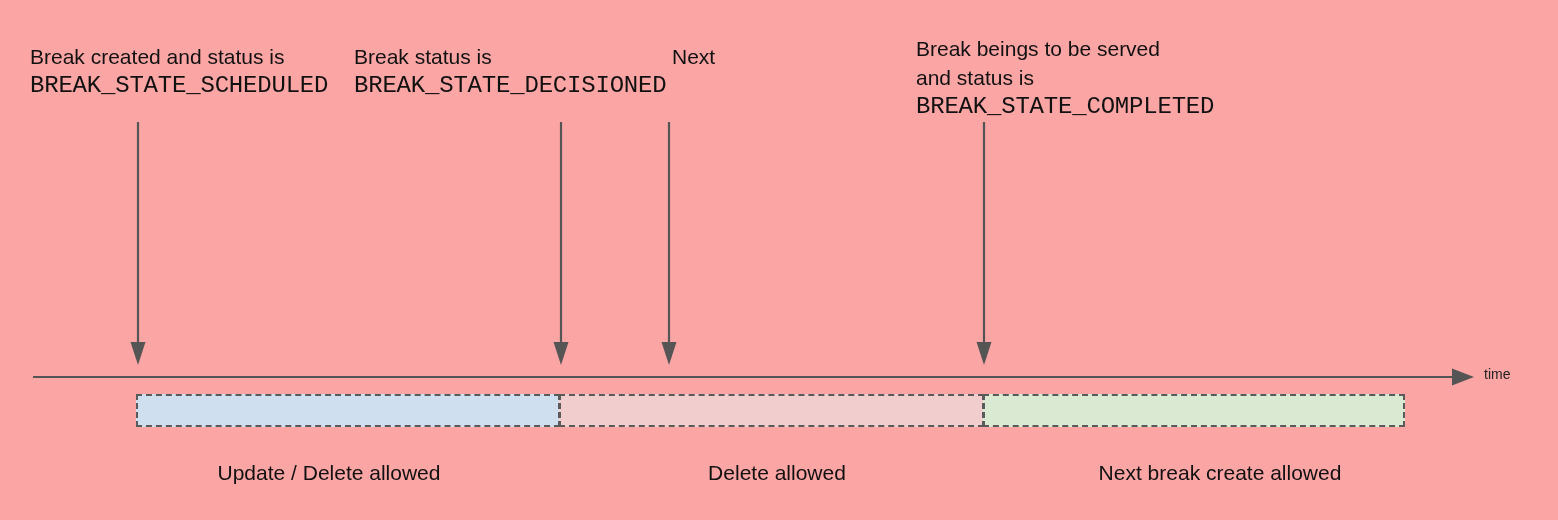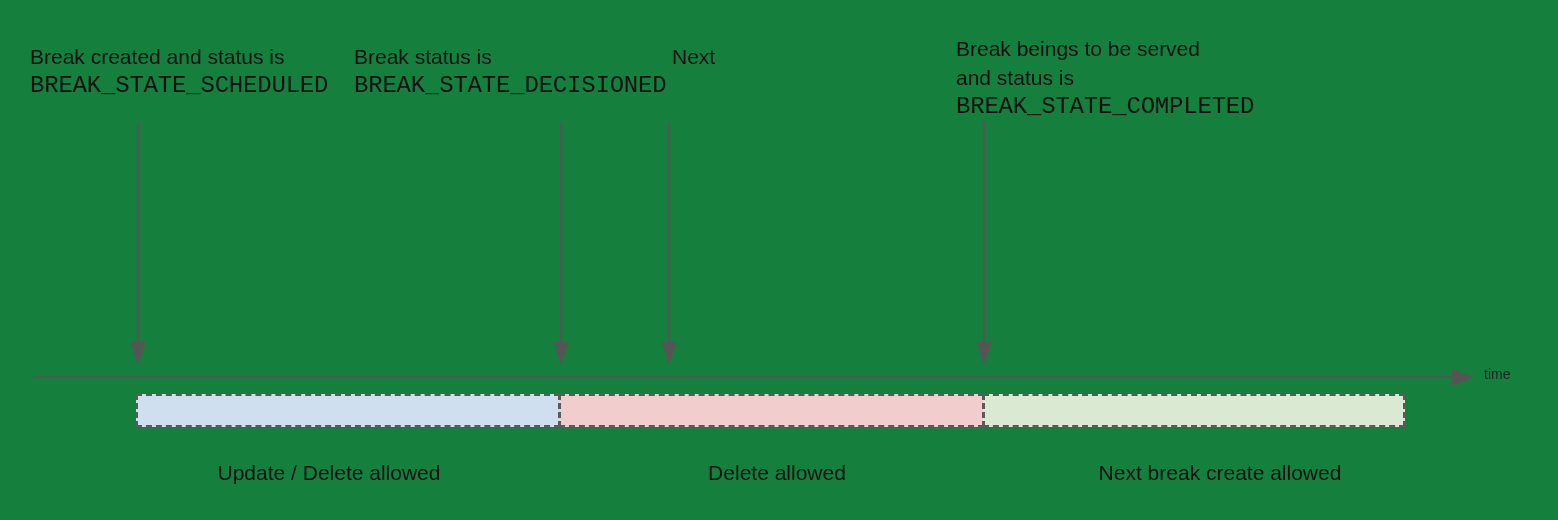--- a/index.html
+++ b/index.html
@@ -4,21 +4,21 @@
 <style>
   html, body {
     margin: 0;
     padding: 0;
     background: #ffffff;
   }
   #canvas {
     position: relative;
     width: 1558px;
     height: 520px;
-    background: #15803d;
+    background: #fca5a5;
     overflow: hidden;
     font-family: "Liberation Sans", sans-serif;
     color: #000000;
   }
 
   
   .annotation {
     position: absolute;
     line-height: 29px;
     white-space: nowrap;
@@ -85,21 +85,21 @@
 
   <div class="annotation" style="left:354px; top:42px;">
     <div class="ann-sans">Break status is</div>
     <div class="ann-mono">BREAK_STATE_DECISIONED</div>
   </div>
 
   <div class="annotation" style="left:672px; top:42px;">
     <div class="ann-sans">Next</div>
   </div>
 
-  <div class="annotation" style="left:956px; top:34px;">
+  <div class="annotation" style="left:916px; top:34px;">
     <div class="ann-sans">Break beings to be served</div>
     <div class="ann-sans">and status is</div>
     <div class="ann-mono">BREAK_STATE_COMPLETED</div>
   </div>
 
   <svg class="marker-arrow" style="left:123px; top:120px;" width="30" height="250">
     <line x1="15" y1="2" x2="15" y2="228" stroke="#555555" stroke-width="2.2"></line>
     <polygon points="15,245 7.5,222 22.5,222" fill="#555555"></polygon>
   </svg>
 

